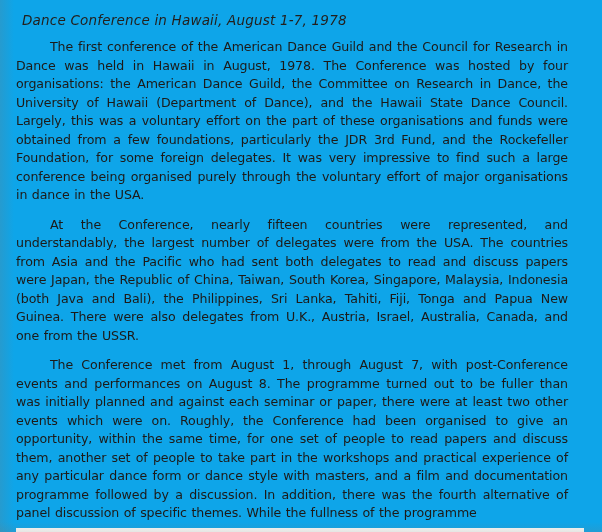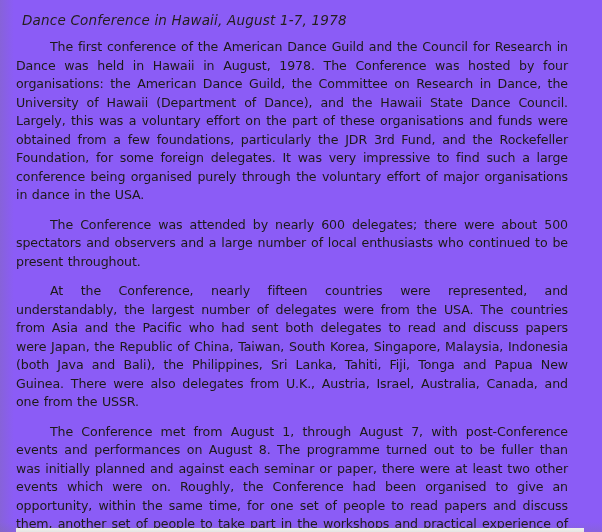--- a/index.html
+++ b/index.html
@@ -10,21 +10,21 @@
     width: 602px;
     height: 532px;
     background: #ffffff;
     font-family: "DejaVu Sans", sans-serif;
     overflow: hidden;
   }
   .page {
     position: relative;
     width: 602px;
     height: 532px;
-    background: #8b5cf6;
+    background: #0ea5e9;
     box-sizing: border-box;
     padding: 8px 18px 0 16px;
   }
   
   .page:before {
     content: "";
     position: absolute;
     left: 0; top: 0; bottom: 0;
     width: 14px;
     background: linear-gradient(to right, rgba(120,120,115,0.22), rgba(255,255,255,0));
@@ -78,19 +78,18 @@
 </style>
 </head>
 <body>
 
 <div class="page">
 
   <div class="doc-title">Dance Conference in Hawaii, August 1-7, 1978</div>
 
   <div class="body-text">
     <p class="para">The first conference of the American Dance Guild and the Council for Research in Dance was held in Hawaii in August, 1978. The Conference was hosted by four organisations: the American Dance Guild, the Committee on Research in Dance, the University of Hawaii (Department of Dance), and the Hawaii State Dance Council. Largely, this was a voluntary effort on the part of these organisations and funds were obtained from a few foundations, particularly the JDR 3rd Fund, and the Rockefeller Foundation, for some foreign delegates. It was very impressive to find such a large conference being organised purely through the voluntary effort of major organisations in dance in the USA.</p>
-    <p class="para">The Conference was attended by nearly 600 delegates; there were about 500 spectators and observers and a large number of local enthusiasts who continued to be present throughout.</p>
     <p class="para">At the Conference, nearly fifteen countries were represented, and understandably, the largest number of delegates were from the USA. The countries from Asia and the Pacific who had sent both delegates to read and discuss papers were Japan, the Republic of China, Taiwan, South Korea, Singapore, Malaysia, Indonesia (both Java and Bali), the Philippines, Sri Lanka, Tahiti, Fiji, Tonga and Papua New Guinea. There were also delegates from U.K., Austria, Israel, Australia, Canada, and one from the USSR.</p>
     <p class="para">The Conference met from August 1, through August 7, with post-Conference events and performances on August 8. The programme turned out to be fuller than was initially planned and against each seminar or paper, there were at least two other events which were on. Roughly, the Conference had been organised to give an opportunity, within the same time, for one set of people to read papers and discuss them, another set of people to take part in the workshops and practical experience of any particular dance form or dance style with masters, and a film and documentation programme followed by a discussion. In addition, there was the fourth alternative of panel discussion of specific themes. While the fullness of the programme</p>
   </div>
 
   <div class="clip-bottom"></div>
 </div>
 
 </body></html>

